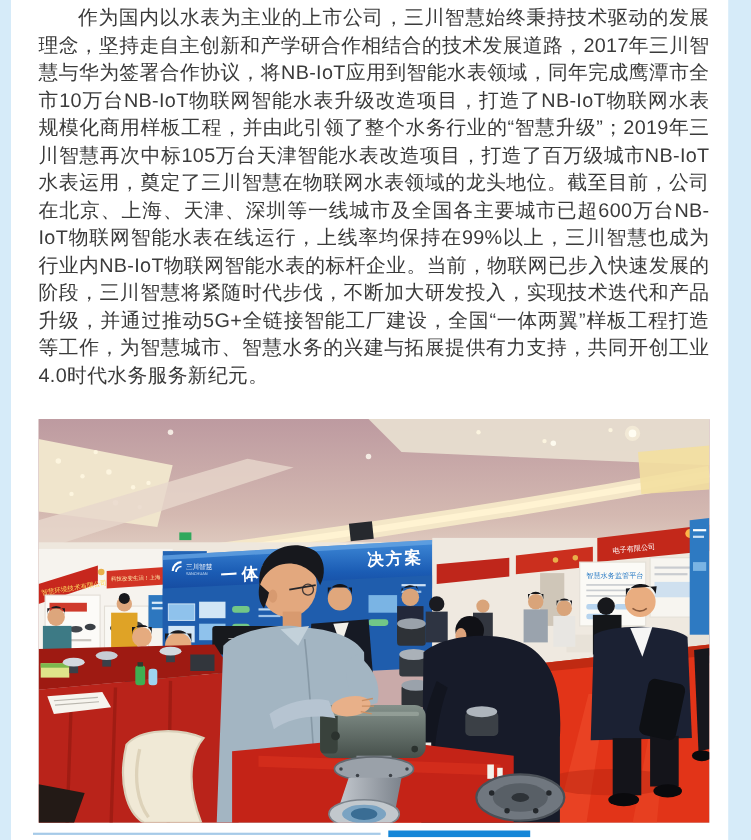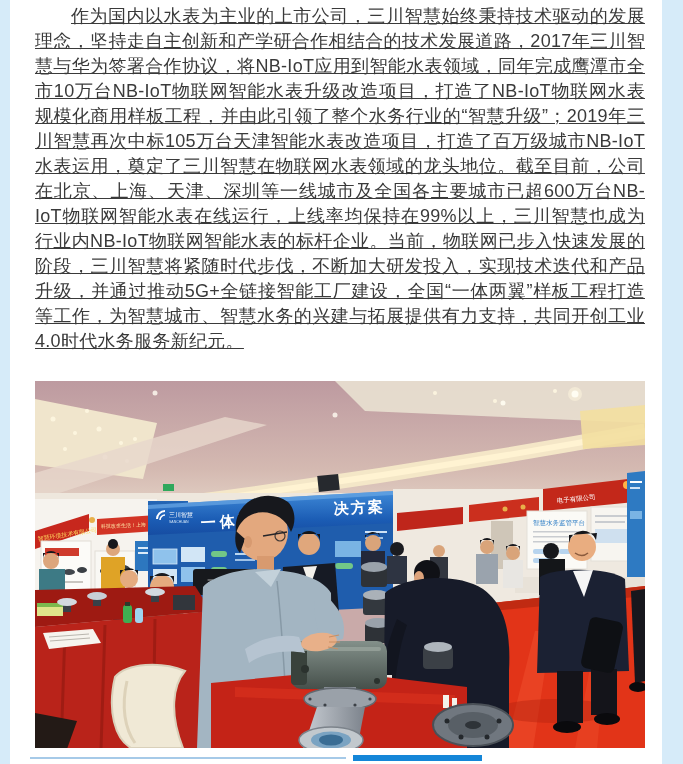--- a/index.html
+++ b/index.html
@@ -11,21 +11,21 @@
   .card{
     position:absolute;left:10px;top:0;width:652px;height:764px;
     background:#ffffff;
   }
   .article{
     position:absolute;left:25px;right:17px;top:4px;
     font-size:18px;line-height:25px;color:#3a3a3a;
     text-align:justify;text-justify:inter-ideograph;
     letter-spacing:0.3px;
   }
-  .article p{margin:0;text-indent:2em;text-decoration:underline;}
+  .article p{margin:0;text-indent:2em;}
   .photo{
     position:absolute;left:25px;top:381px;width:610px;height:367px;
     overflow:hidden;background:#c9aaa9;cursor:pointer;
   }
   .photo svg{display:block;}
   .divider-light{
     position:absolute;left:20px;top:757px;width:316px;height:2px;
     background:#a6cae8;
   }
   .divider-strong{

